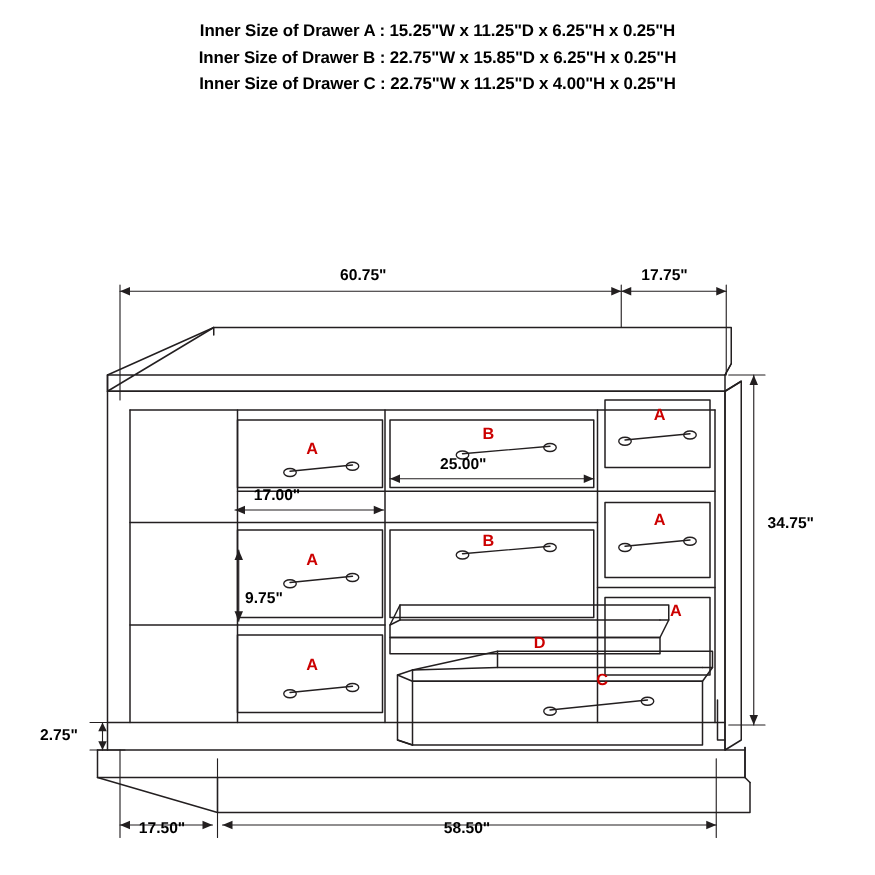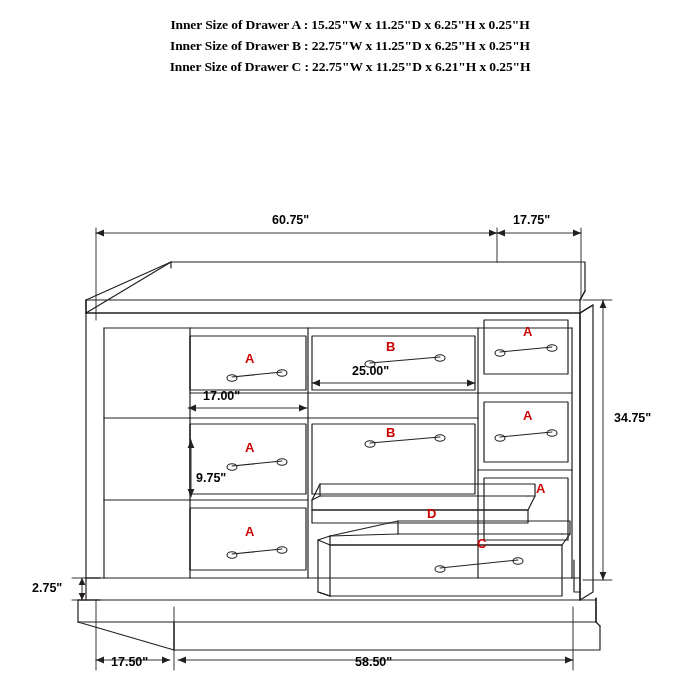--- a/index.html
+++ b/index.html
@@ -19,21 +19,20 @@
     left: 0; top: 0;
     width: 700px;
     height: 700px;
   }
   .spec-block {
     position: absolute;
     left: 0;
     top: 14px;
     width: 700px;
     text-align: center;
-    font-family: Liberation Serif, serif;
   }
   .spec-line {
     font-size: 13.5px;
     font-weight: bold;
     color: #000;
     line-height: 21px;
     letter-spacing: -0.1px;
   }
   svg.diagram {
     position: absolute;
@@ -57,22 +56,22 @@
     white-space: nowrap;
   }
 </style>
 </head>
 <body>
 
 <div id="stage">
 
   <div class="spec-block">
     <div class="spec-line">Inner Size of Drawer A : 15.25"W x 11.25"D x 6.25"H x 0.25"H</div>
-    <div class="spec-line">Inner Size of Drawer B : 22.75"W x 11.25"D x 6.25"H x 0.25"H</div>
-    <div class="spec-line">Inner Size of Drawer C : 22.75"W x 11.25"D x 6.21"H x 0.25"H</div>
+    <div class="spec-line">Inner Size of Drawer B : 22.75"W x 15.85"D x 6.25"H x 0.25"H</div>
+    <div class="spec-line">Inner Size of Drawer C : 22.75"W x 11.25"D x 4.00"H x 0.25"H</div>
   </div>
 
   <svg class="diagram" viewBox="0 0 700 700">
     <g fill="none" stroke="#231f20" stroke-width="1.2" stroke-linejoin="round" stroke-linecap="round">
 
       <g stroke-width="0.9">
 
         <line x1="96" y1="233" x2="497" y2="233"></line>
         <line x1="497" y1="233" x2="581" y2="233"></line>
 

